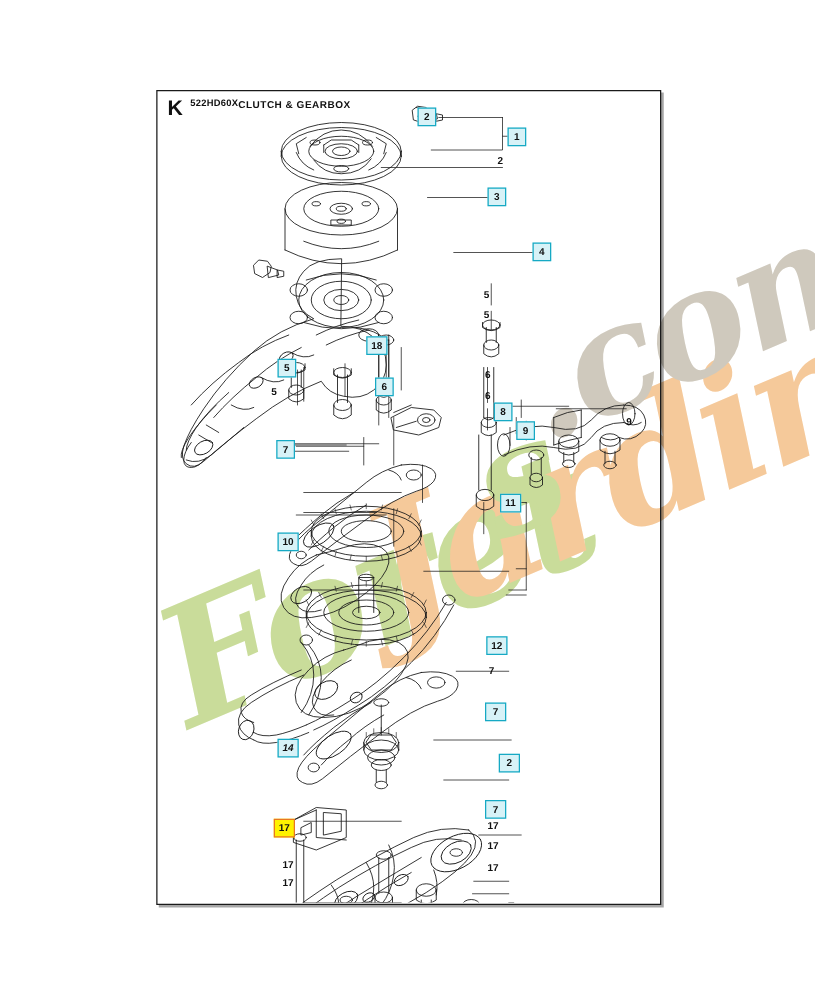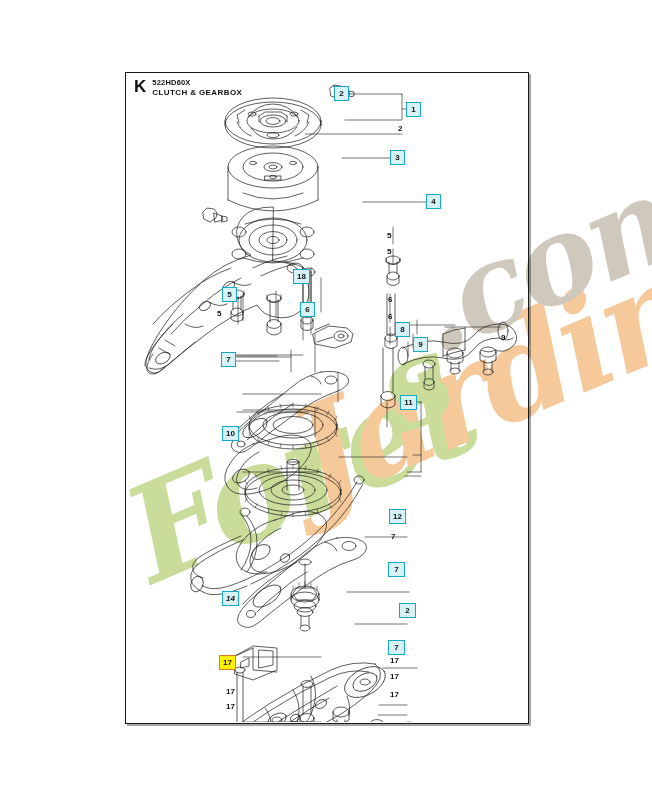--- a/index.html
+++ b/index.html
@@ -26,21 +26,21 @@
 
   
   #frame{position:absolute;left:125px;top:72px;width:402px;height:650px;
          border:1.6px solid #1a1a1a;background:transparent;
          box-shadow:2px 2px 0 rgba(0,0,0,.35);}
 
   
   #title{position:absolute;left:134px;top:78px;display:flex;align-items:flex-start;gap:6px;}
   #title .k{font-size:17px;font-weight:700;line-height:1;color:#111;
             font-family:"Liberation Sans",sans-serif;}
-  #title .tx{display:flex;flex-direction:column;line-height:1.18;padding-top:1px;}
+  #title .tx{display:flex;flex-direction:row;line-height:1.18;padding-top:1px;}
   #title .model{font-size:7.5px;font-weight:700;letter-spacing:.2px;color:#111;}
   #title .sub{font-size:8px;font-weight:700;letter-spacing:.4px;color:#111;}
 
   
   #art{position:absolute;left:125px;top:72px;width:402px;height:650px;}
 
   
   .co{position:absolute;width:15px;height:15px;display:flex;align-items:center;
       justify-content:center;font-size:8px;font-weight:700;color:#111;
       background:#d7f2f7;border:1.4px solid #16a9c4;box-sizing:border-box;

